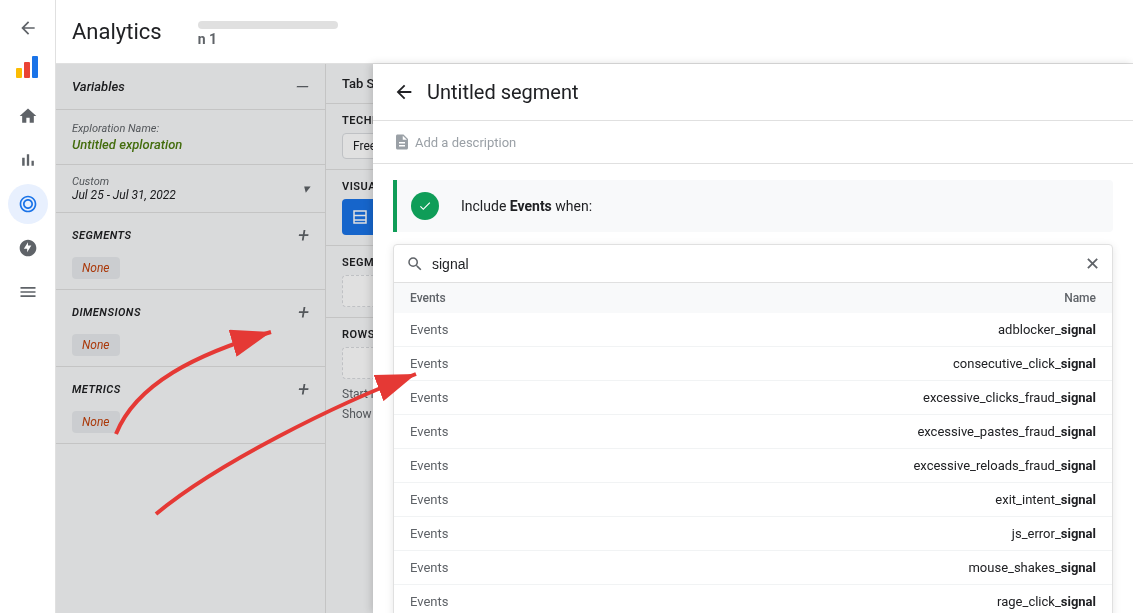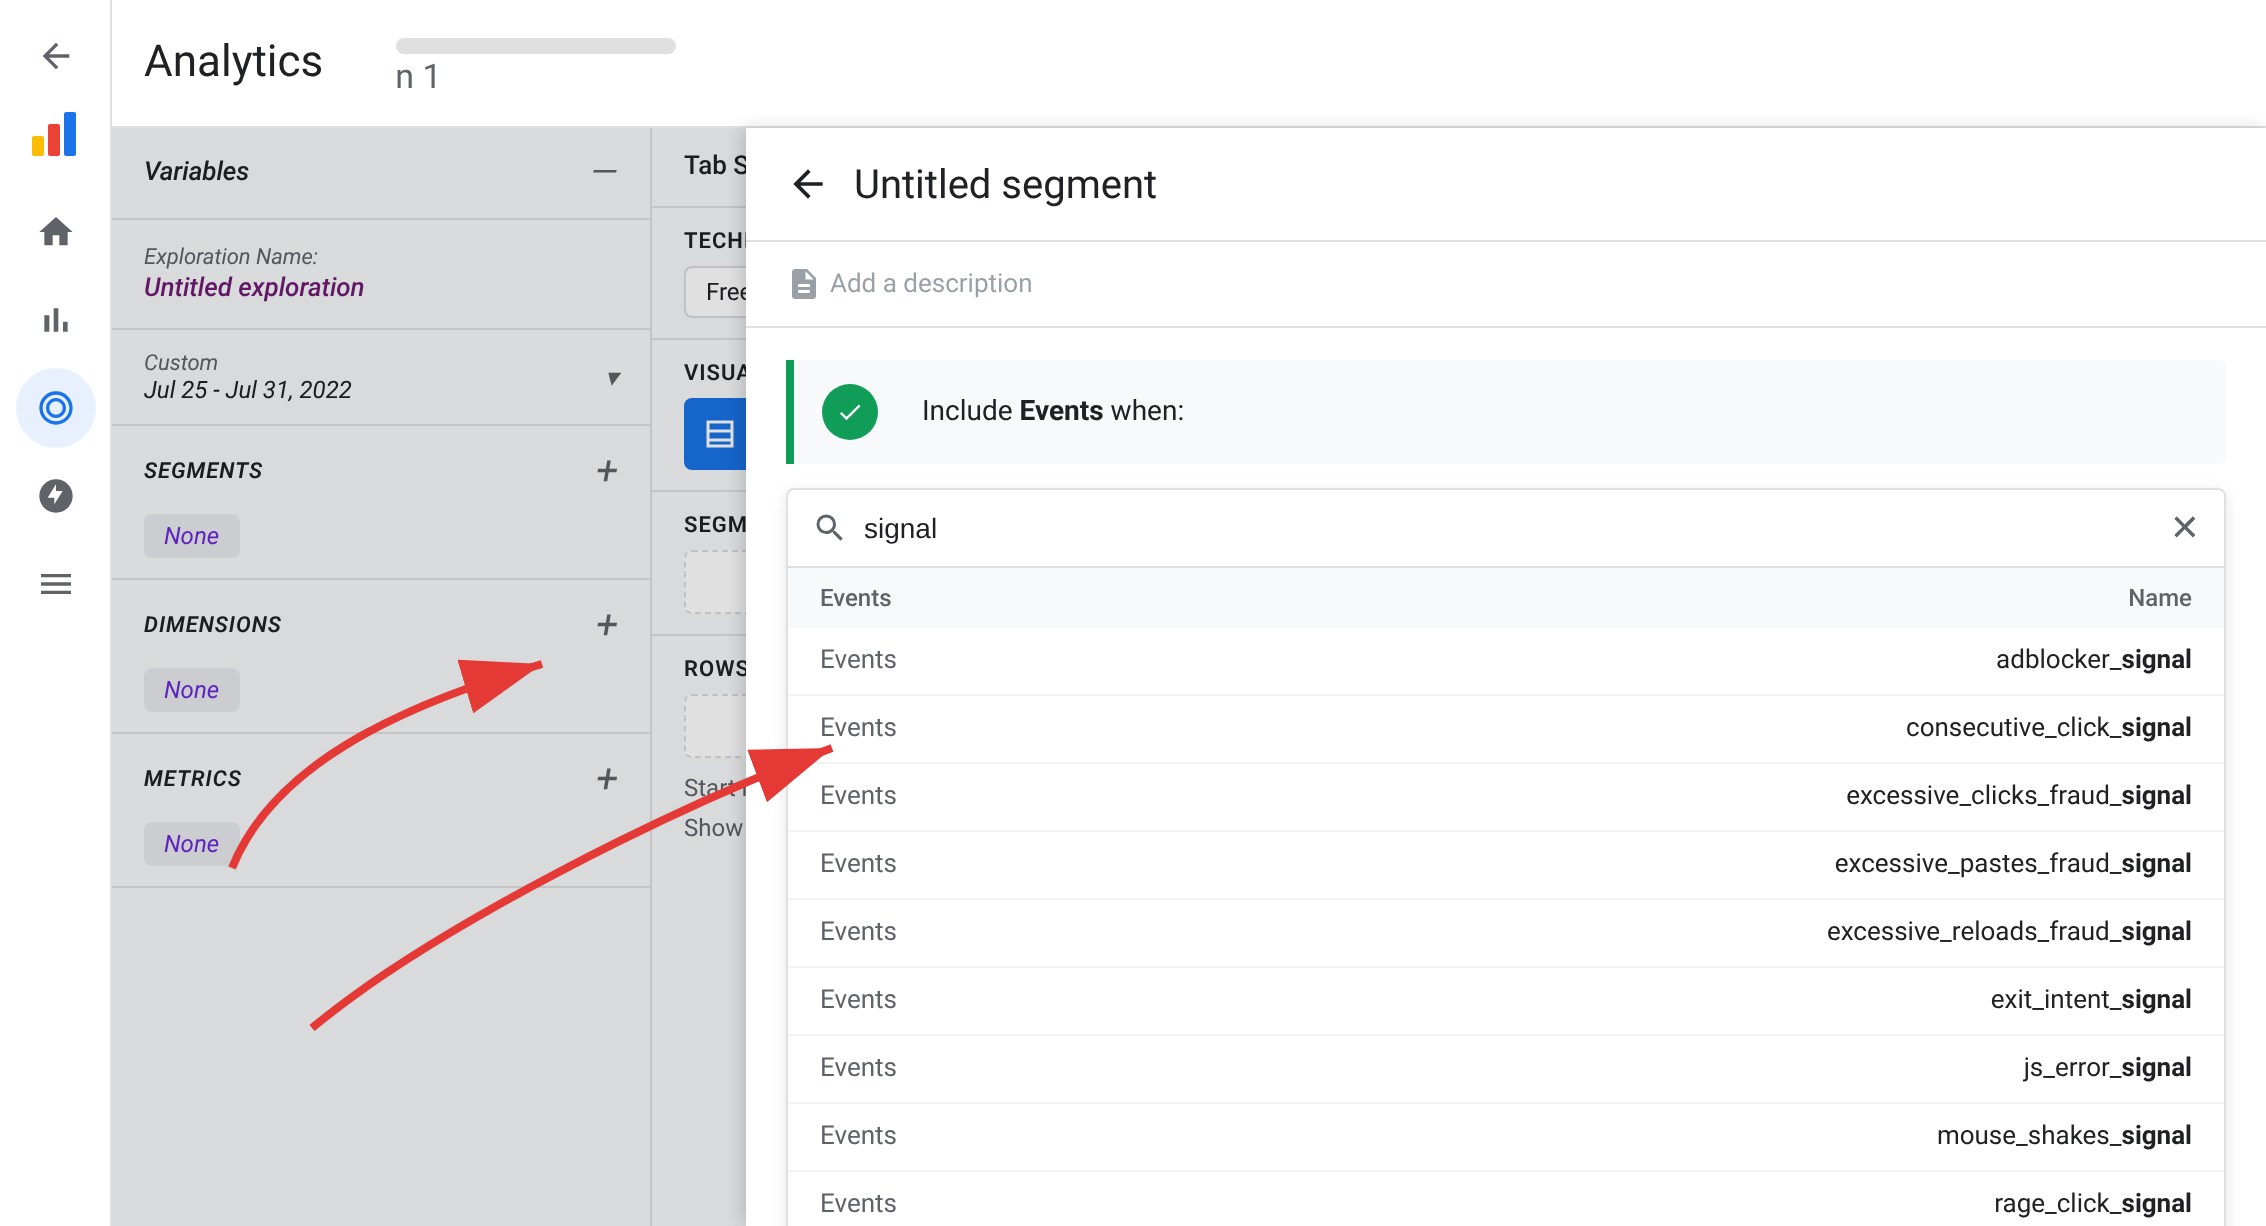--- a/index.html
+++ b/index.html
@@ -75,21 +75,21 @@
       border-bottom: 1px solid #e0e0e0;
       background: #f8f9fa;
     }
     .panel-header-title { font-size: 13px; font-weight: 500; color: #202124; }
     .panel-minimize {
       cursor: pointer; color: #5f6368; font-size: 18px;
       display: flex; align-items: center; justify-content: center;
     }
     .exploration-section { padding: 12px 16px; border-bottom: 1px solid #e0e0e0; }
     .exploration-label { font-size: 11px; color: #5f6368; }
-    .exploration-name { font-size: 13px; color: #701a75; font-weight: 500; margin-top: 2px; }
+    .exploration-name { font-size: 13px; color: #4d7c0f; font-weight: 500; margin-top: 2px; }
     .date-section {
       padding: 10px 16px; border-bottom: 1px solid #e0e0e0;
       display: flex; align-items: center; justify-content: space-between;
     }
     .date-label { font-size: 11px; color: #5f6368; }
     .date-range {
       font-size: 12px; color: #202124;
       display: flex; align-items: center; gap: 4px; cursor: pointer;
     }
 
@@ -98,21 +98,21 @@
       display: flex; align-items: center; justify-content: space-between;
       margin-bottom: 8px;
     }
     .section-title { font-size: 11px; font-weight: 600; color: #202124; letter-spacing: 0.5px; }
     .add-icon {
       cursor: pointer; color: #5f6368; font-size: 20px;
       display: flex; align-items: center; justify-content: center;
     }
     .none-chip {
       background: #e8eaed; border-radius: 4px;
-      padding: 4px 10px; font-size: 12px; color: #6d28d9;
+      padding: 4px 10px; font-size: 12px; color: #c2410c;
       display: inline-block; margin-top: 2px; cursor: pointer; text-align: right;
     }
 
     
     .tab-settings-panel {
       width: 200px;
       background: #f8f9fa;
       border-right: 1px solid #e0e0e0;
       overflow-y: auto;
       flex-shrink: 0;
@@ -269,21 +269,21 @@
     <svg width="20" height="20" viewBox="0 0 24 24" fill="currentColor">
         <path d="M3 18h18v-2H3v2zm0-5h18v-2H3v2zm0-7v2h18V6H3z"></path>
       </svg>
   </div>
 </div>
 
 <div class="top-header">
   <span style="font-size:22px;font-weight:400;color:#202124;margin-right:16px;">Analytics</span>
   <div class="header-account">
     <div class="header-account-bar"></div>
-    <div style="font-size:17px;color:#5f6368;margin-top:2px;">n 1</div>
+    <div style="font-size:14px;color:#5f6368;margin-top:2px;font-weight:bold;">n 1</div>
   </div>
 </div>
 
 <div class="main-content">
 
   <div class="variables-panel">
     <div class="panel-header">
       <span class="panel-header-title">Variables</span>
       <div class="panel-minimize">—</div>
     </div>

